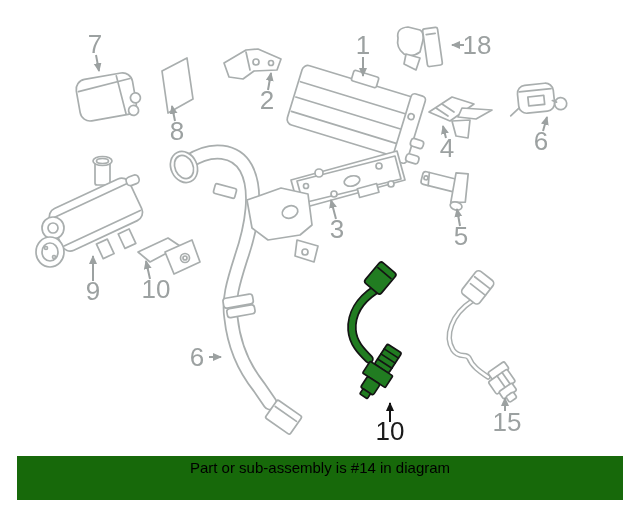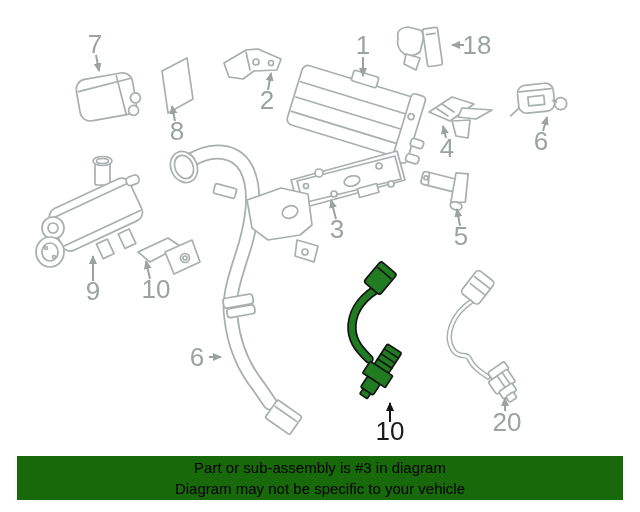--- a/index.html
+++ b/index.html
@@ -208,20 +208,19 @@
 <div class="callout" style="left:447px;top:148px">4</div>
 <div class="callout" style="left:461px;top:236px">5</div>
 <div class="callout" style="left:541px;top:141px">6</div>
 <div class="callout" style="left:95px;top:44px">7</div>
 <div class="callout" style="left:177px;top:131px">8</div>
 <div class="callout" style="left:93px;top:291px">9</div>
 <div class="callout" style="left:156px;top:289px">10</div>
 <div class="callout" style="left:197px;top:357px">6</div>
 <div class="callout" style="left:477px;top:45px">18</div>
 <div class="callout black" style="left:390px;top:431px">10</div>
-<div class="callout" style="left:507px;top:422px">20</div>
+<div class="callout" style="left:507px;top:422px">15</div>
 
 <div class="banner">
-  <div>Part or sub-assembly is #3 in diagram</div>
-  <div>Diagram may not be specific to your vehicle</div>
+  <div>Part or sub-assembly is #14 in diagram</div>
 </div>
 
 </div>
 
 </body></html>

